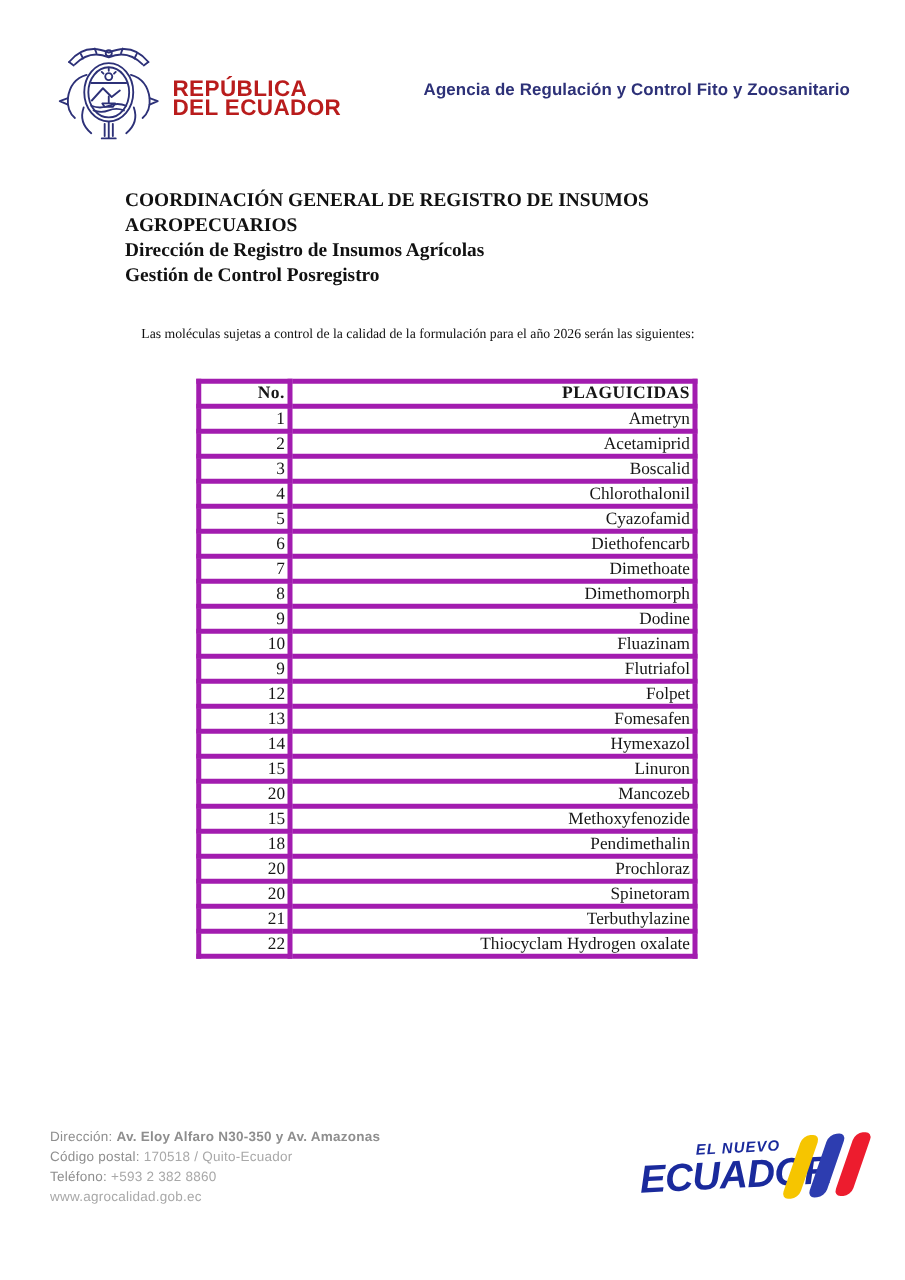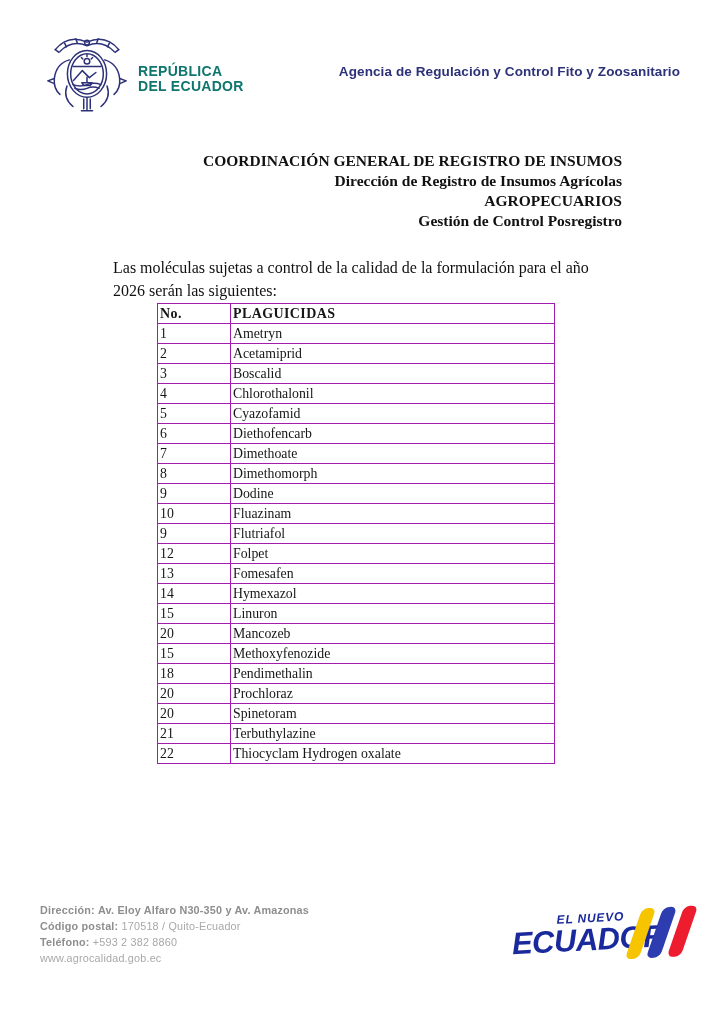--- a/index.html
+++ b/index.html
@@ -19,76 +19,76 @@
     position: absolute;
     left: 38px;
     top: 30px;
     width: 98px;
     height: 84px;
   }
   .republic-text {
     position: absolute;
     left: 138px;
     top: 64px;
-    color: #0f766e;
-    font-family: "Liberation Sans", sans-serif;
-    font-weight: bold;
-    font-size: 14px;
+    color: #b91c1c;
+    font-family: "Liberation Sans", sans-serif;
+    font-weight: bold;
+    font-size: 18px;
     line-height: 15px;
     letter-spacing: 0.3px;
   }
   .agency-name {
     position: absolute;
     right: 44px;
     top: 64px;
     color: #2d3178;
     font-family: "Liberation Sans", sans-serif;
     font-weight: bold;
     font-size: 13.5px;
     letter-spacing: 0.1px;
   }
 
   
   .title-block {
     position: absolute;
     left: 100px;
     top: 151px;
     width: 522px;
-    text-align: right;
+    text-align: left;
     font-weight: bold;
     font-size: 15.5px;
     line-height: 20px;
     color: #111;
   }
 
   
   .intro {
     position: absolute;
     left: 113px;
     top: 256px;
     width: 506px;
-    font-size: 16px;
+    font-size: 11px;
     line-height: 23px;
     color: #111;
   }
 
   
   table.molecules {
     position: absolute;
     left: 157px;
     top: 303px;
     border-collapse: collapse;
     table-layout: fixed;
     width: 397px;
   }
   table.molecules th, table.molecules td {
-    border: 1px solid #a21caf;
+    border: 4px solid #a21caf;
     height: 20px;
     padding: 0 2px;
-    text-align: left;
+    text-align: right;
     vertical-align: middle;
     font-size: 13.8px;
     line-height: 1;
     box-sizing: border-box;
     overflow: hidden;
     white-space: nowrap;
   }
   table.molecules th { font-weight: bold; font-size: 14px; letter-spacing: 0.4px; }
   table.molecules col.c-no { width: 73px; }
   table.molecules col.c-name { width: 324px; }
@@ -97,21 +97,21 @@
   .footer-left {
     position: absolute;
     left: 40px;
     top: 902px;
     font-family: "Liberation Sans", sans-serif;
     font-size: 10.8px;
     line-height: 16px;
     color: #a2a2a2;
     letter-spacing: 0.2px;
   }
-  .footer-left .lbl { font-weight: bold; color: #8e8e8e; }
+  .footer-left .lbl { font-weight: normal; color: #8e8e8e; }
   .footer-left .val-bold { font-weight: bold; color: #8e8e8e; }
   .footer-left .val { color: #a8a8a8; }
 
   .brand {
     position: absolute;
     left: 512px;
     top: 908px;
     width: 200px;
     height: 72px;
     transform: rotate(-3deg);
@@ -187,22 +187,22 @@
     <path d="M71.5 60 Q76 73 65 82"></path>
   </svg>
   <div class="republic-text">
     <div>REPÚBLICA</div>
     <div>DEL ECUADOR</div>
   </div>
   <div class="agency-name">Agencia de Regulación y Control Fito y Zoosanitario</div>
 
   <div class="title-block">
     <div>COORDINACIÓN GENERAL DE REGISTRO DE INSUMOS</div>
+    <div>AGROPECUARIOS</div>
     <div>Dirección de Registro de Insumos Agrícolas</div>
-    <div>AGROPECUARIOS</div>
     <div>Gestión de Control Posregistro</div>
   </div>
 
   <div class="intro">Las moléculas sujetas a control de la calidad de la formulación para el año 2026 serán las siguientes:</div>
 
   <table class="molecules">
     <colgroup>
         <col class="c-no">
         <col class="c-name">
       </colgroup>

